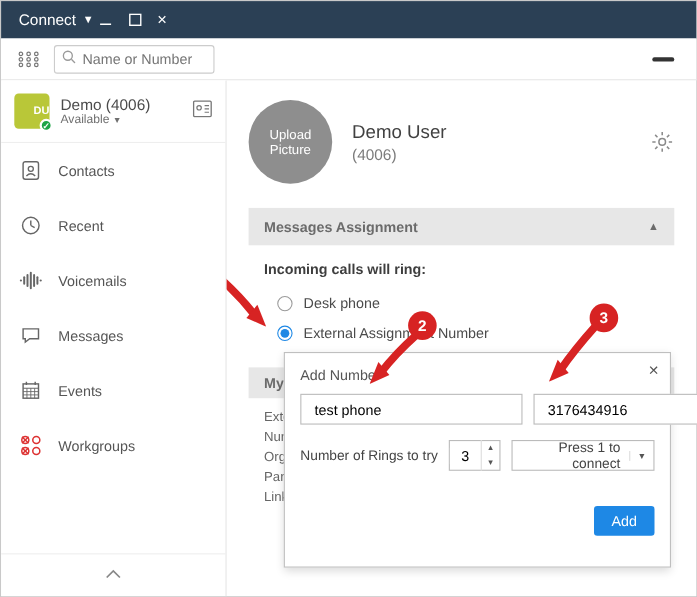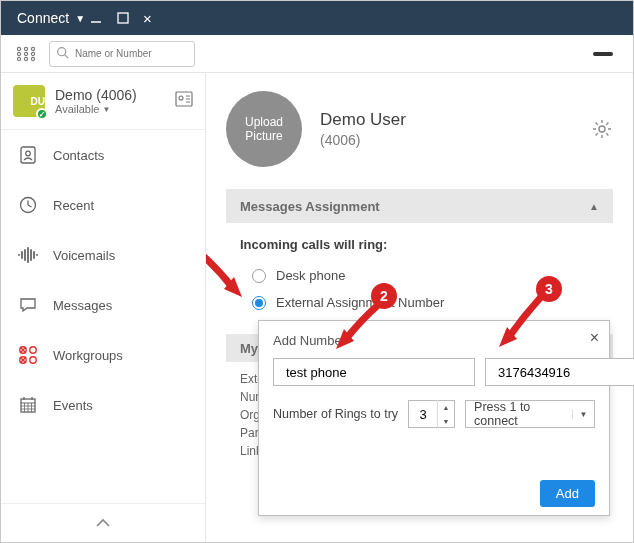--- a/index.html
+++ b/index.html
@@ -6,21 +6,21 @@
   body { background: #f3f4f6; width: 634px; height: 543px; overflow: hidden; }
   .window { width: 634px; height: 543px; background: #fff; border: 1px solid #c9c9c9; display: flex; flex-direction: column; }
   .titlebar { background: #2b4055; color: #fff; height: 34px; display: flex; align-items: center; justify-content: flex-start; padding: 0 8px; font-size: 14px; }
   .titlebar-left { display: flex; align-items: center; gap: 6px; padding-left: 8px; }
   .titlebar-controls { display: flex; align-items: center; gap: 6px; }
   .titlebar-controls span { cursor: pointer; padding: 2px 4px; display: flex; align-items: center; }
   .subbar { height: 38px; display: flex; align-items: center; justify-content: space-between; padding: 0 12px; background: #fff; border-bottom: 1px solid #e6e6e6; }
   .subbar-left { display: flex; align-items: center; gap: 10px; }
   .dialpad-btn { width: 26px; height: 22px; display:flex; align-items:center; justify-content:center; cursor:pointer; color:#6b6b6b; }
   .search { flex: 0 0 146px; border: 1px solid #ccc; border-radius: 3px; height: 26px; display: flex; align-items: center; padding: 0 6px; gap: 6px; color:#8a8a8a; }
-  .search input { border: none; outline: none; font-size: 10px; width: 100%; color:#3b82f6; }
+  .search input { border: none; outline: none; font-size: 13px; width: 100%; color:#3b82f6; }
   .subbar-dash { width:20px; height:4px; background:#333; border-radius:2px; margin-right:8px; }
   .body { flex:1; display:flex; overflow:hidden; }
   .sidebar { width:205px; background:#fff; border-right:1px solid #e6e6e6; display:flex; flex-direction:column; }
   .profile { display:flex; align-items:center; gap:10px; padding:12px; border-bottom:1px solid #eee; }
   .avatar { width:32px; height:32px; background:#b9c738; color:#fff; border-radius:4px; display:flex; align-items:center; justify-content:flex-end; font-size:10px; font-weight:600; position:relative; }
   .avatar-check { position:absolute; bottom:-3px; right:-3px; width:12px; height:12px; background:#1ea446; border-radius:50%; border:2px solid #fff; display:flex; align-items:center; justify-content:center; color:#fff; font-size:8px; }
   .profile-name { font-size:14px; color:#4b4b4b; }
   .profile-status { font-size:11px; color:#6f6f6f; display:flex; align-items:center; gap:3px; }
   .profile-right { color:#777; cursor:pointer; }
   .nav-item { display:flex; align-items:center; gap:14px; padding:14px 16px; font-size:13px; color:#555; cursor:pointer; }
@@ -46,23 +46,23 @@
   .popup-title { font-size:13px; color:#555; margin-bottom:10px; }
   .popup-close { position:absolute; right:10px; top:8px; font-size:16px; color:#555; cursor:pointer; }
   .popup-row { display:flex; gap:10px; margin-bottom:14px; }
   .text-input { flex:1; height:28px; border:1px solid #bbb; padding:0 12px; font-size:13px; outline:none; }
   .rings-row { display:flex; align-items:center; gap:10px; font-size:12.5px; color:#444; }
   .spinner { display:flex; align-items:center; border:1px solid #bbb; height:28px; }
   .spinner input { width:28px; border:none; text-align:center; font-size:13px; outline:none; }
   .spinner-btns { display:flex; flex-direction:column; border-left:1px solid #ddd; }
   .spinner-btns span { width:16px; height:14px; display:flex; align-items:center; justify-content:center; font-size:7px; cursor:pointer; color:#555; line-height:1; }
   .combo { display:flex; align-items:center; border:1px solid #bbb; height:28px; flex:1; }
-  .combo span:first-child { flex:1; padding:0 8px; font-size:12.5px; color:#444; }
+  .combo span:first-child { flex:1; padding:0 8px; font-size:12.5px; color:#444;text-align:right; }
   .combo span:last-child { width:22px; border-left:1px solid #ddd; display:flex; align-items:center; justify-content:center; font-size:8px; color:#555; cursor:pointer; }
-  .add-btn { position:absolute; right:14px; bottom:8px; background:#1e88e5; color:#fff; border:none; padding:6px 16px; font-size:13px; border-radius:3px; cursor:pointer; }
+  .add-btn { position:absolute; right:14px; bottom:28px; background:#1e88e5; color:#fff; border:none; padding:6px 16px; font-size:13px; border-radius:3px; cursor:pointer; }
   .anno { position:absolute; width:26px; height:26px; border-radius:50%; background:#d72323; color:#fff; display:flex; align-items:center; justify-content:center; font-weight:600; font-size:14px; z-index:40; pointer-events:none; }
   .arrow { position:absolute; z-index:39; pointer-events:none; }
 </style>
 </head>
 <body>
 
 <div class="window">
 
   <div class="titlebar">
     <div class="titlebar-left">
@@ -173,50 +173,50 @@
       </div>
       <div class="nav-item">
         <span class="icon">
           <svg width="20" height="20" viewBox="0 0 20 20">
               <path d="M3 4 h14 v9 h-8 l-4 3 v-3 h-2 z" fill="none" stroke="#666" stroke-width="1.3"></path>
             </svg>
         </span>
         <span>Messages</span>
       </div>
       <div class="nav-item">
+        <span class="icon">
+          <svg width="20" height="20" viewBox="0 0 20 20">
+              <rect x="3" y="4" width="14" height="13" fill="none" stroke="#666" stroke-width="1.3"></rect>
+              <line x1="3" y1="8" x2="17" y2="8" stroke="#666"></line>
+              <line x1="6.5" y1="8" x2="6.5" y2="17" stroke="#666" stroke-width="0.8"></line>
+              <line x1="10" y1="8" x2="10" y2="17" stroke="#666" stroke-width="0.8"></line>
+              <line x1="13.5" y1="8" x2="13.5" y2="17" stroke="#666" stroke-width="0.8"></line>
+              <line x1="3" y1="11" x2="17" y2="11" stroke="#666" stroke-width="0.8"></line>
+              <line x1="3" y1="14" x2="17" y2="14" stroke="#666" stroke-width="0.8"></line>
+              <line x1="6" y1="2" x2="6" y2="5" stroke="#666" stroke-width="1.3"></line>
+              <line x1="14" y1="2" x2="14" y2="5" stroke="#666" stroke-width="1.3"></line>
+            </svg>
+        </span>
+        <span>Events</span>
+      </div>
+      <div class="nav-item">
         <span class="wg-icon-wrap">
           <svg width="22" height="22" viewBox="0 0 22 22">
               <circle cx="6" cy="6" r="3.2" fill="none" stroke="#d33" stroke-width="1.4"></circle>
               <circle cx="16" cy="6" r="3.2" fill="none" stroke="#d33" stroke-width="1.4"></circle>
               <circle cx="6" cy="16" r="3.2" fill="none" stroke="#d33" stroke-width="1.4"></circle>
               <circle cx="16" cy="16" r="3.2" fill="none" stroke="#d33" stroke-width="1.4"></circle>
               <line x1="3" y1="3" x2="9" y2="9" stroke="#d33" stroke-width="1.4"></line>
               <line x1="9" y1="3" x2="3" y2="9" stroke="#d33" stroke-width="1.4"></line>
               <line x1="3" y1="13" x2="9" y2="19" stroke="#d33" stroke-width="1.4"></line>
               <line x1="9" y1="13" x2="3" y2="19" stroke="#d33" stroke-width="1.4"></line>
             </svg>
         </span>
         <span>Workgroups</span>
       </div>
-      <div class="nav-item">
-        <span class="icon">
-          <svg width="20" height="20" viewBox="0 0 20 20">
-              <rect x="3" y="4" width="14" height="13" fill="none" stroke="#666" stroke-width="1.3"></rect>
-              <line x1="3" y1="8" x2="17" y2="8" stroke="#666"></line>
-              <line x1="6.5" y1="8" x2="6.5" y2="17" stroke="#666" stroke-width="0.8"></line>
-              <line x1="10" y1="8" x2="10" y2="17" stroke="#666" stroke-width="0.8"></line>
-              <line x1="13.5" y1="8" x2="13.5" y2="17" stroke="#666" stroke-width="0.8"></line>
-              <line x1="3" y1="11" x2="17" y2="11" stroke="#666" stroke-width="0.8"></line>
-              <line x1="3" y1="14" x2="17" y2="14" stroke="#666" stroke-width="0.8"></line>
-              <line x1="6" y1="2" x2="6" y2="5" stroke="#666" stroke-width="1.3"></line>
-              <line x1="14" y1="2" x2="14" y2="5" stroke="#666" stroke-width="1.3"></line>
-            </svg>
-        </span>
-        <span>Events</span>
-      </div>
 
       <div class="sidebar-footer">
         <span>
           <svg width="16" height="10" viewBox="0 0 16 10">
               <path d="M2 8 L8 2 L14 8" fill="none" stroke="#888" stroke-width="1.6"></path>
             </svg>
         </span>
       </div>
     </div>
 

